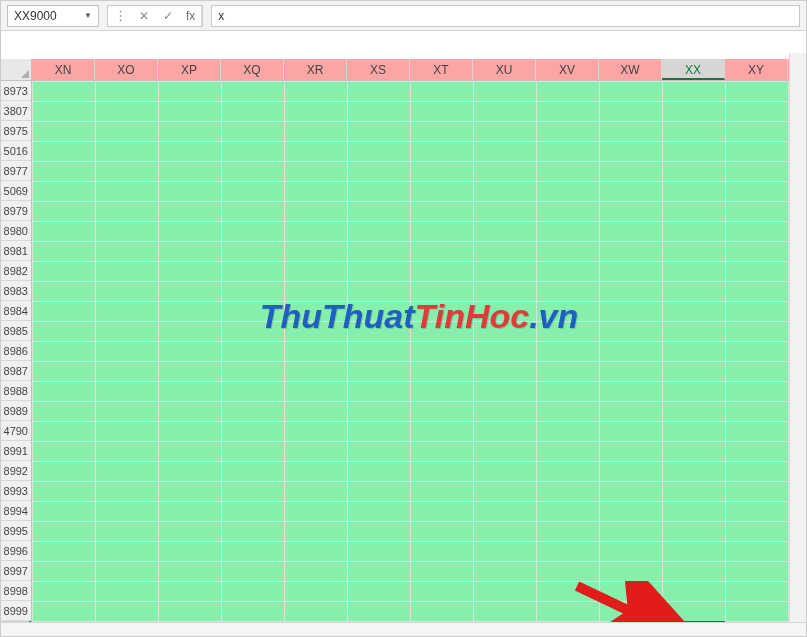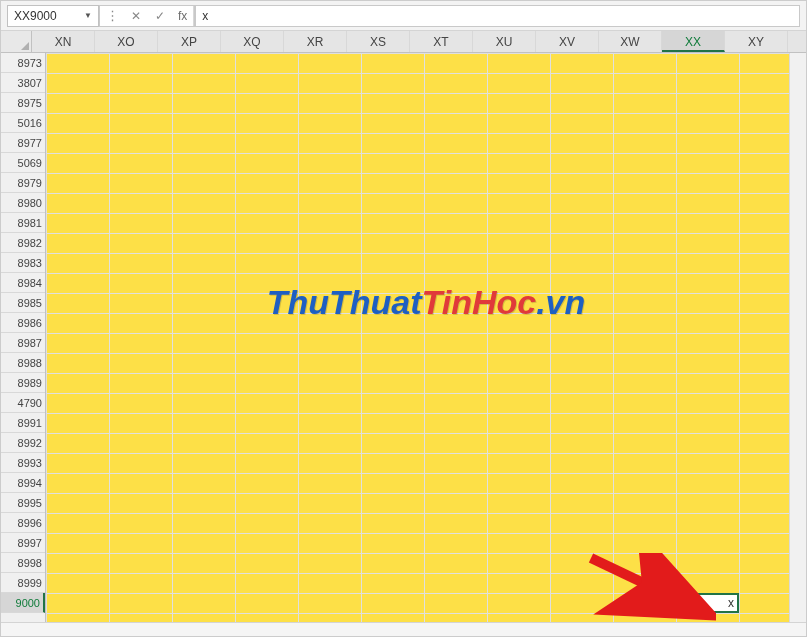--- a/index.html
+++ b/index.html
@@ -13,20 +13,21 @@
     position: relative;
     border: 1px solid #ccc;
   }
   .formula-bar {
     height: 30px;
     background: #f3f3f3;
     border-bottom: 1px solid #d4d4d4;
     display: flex;
     align-items: center;
     padding: 12px 6px;
+    gap: 8px;
     text-align: center;
   }
   .name-box {
     width: 92px;
     height: 22px;
     background: #fff;
     border: 1px solid #c1c1c1;
     display: flex;
     align-items: center;
     padding: 0 6px;
@@ -79,23 +80,24 @@
 
   .grid-area {
     position: absolute;
     top: 30px; left:0; right:0; bottom:14px;
     display: flex;
     flex-direction: column;
   }
   .col-headers {
     display: flex;
     height: 22px;
-    background: #e5e5e5;
+    background: #fca5a5;
     border-bottom: 1px solid #c1c1c1;
     flex-shrink:0;
+    margin-top:28px;
   }
   .corner {
     width: 31px;
     background: #e8e8e8;
     border-right: 1px solid #c1c1c1;
     position:relative;
   }
   .corner::after{
     content:"";
     position:absolute;
@@ -117,21 +119,21 @@
     color:#0f7b3a;
     border-bottom:2px solid #217346;
   }
 
   .body {
     flex:1;
     display:flex;
     overflow:hidden;
   }
   .row-headers {
-    width:45px;
+    width:31px;
     background:#f0f0f0;
     border-right:1px solid #c1c1c1;
     flex-shrink:0;
   }
   .row-h {
     height:20px;
     font-size:11px;
     color:#444;
     text-align:right;
     padding-right:3px;
@@ -140,21 +142,21 @@
   }
   .row-h.active{
     background:#d6d6d6;
     color:#0f7b3a;
     border-right:2px solid #217346;
     text-align:right;
   }
   .cells{
     flex:1;
     position:relative;
-    background:#fde047;
+    background:#86efac;
   }
   .gridlines{
     position:absolute;
     inset:0;
     background-image:
       linear-gradient(to right, #e0e0e0 1px, transparent 1px),
       linear-gradient(to bottom, #e0e0e0 1px, transparent 1px);
     background-size: 63px 20px;
   }
   .active-cell{

